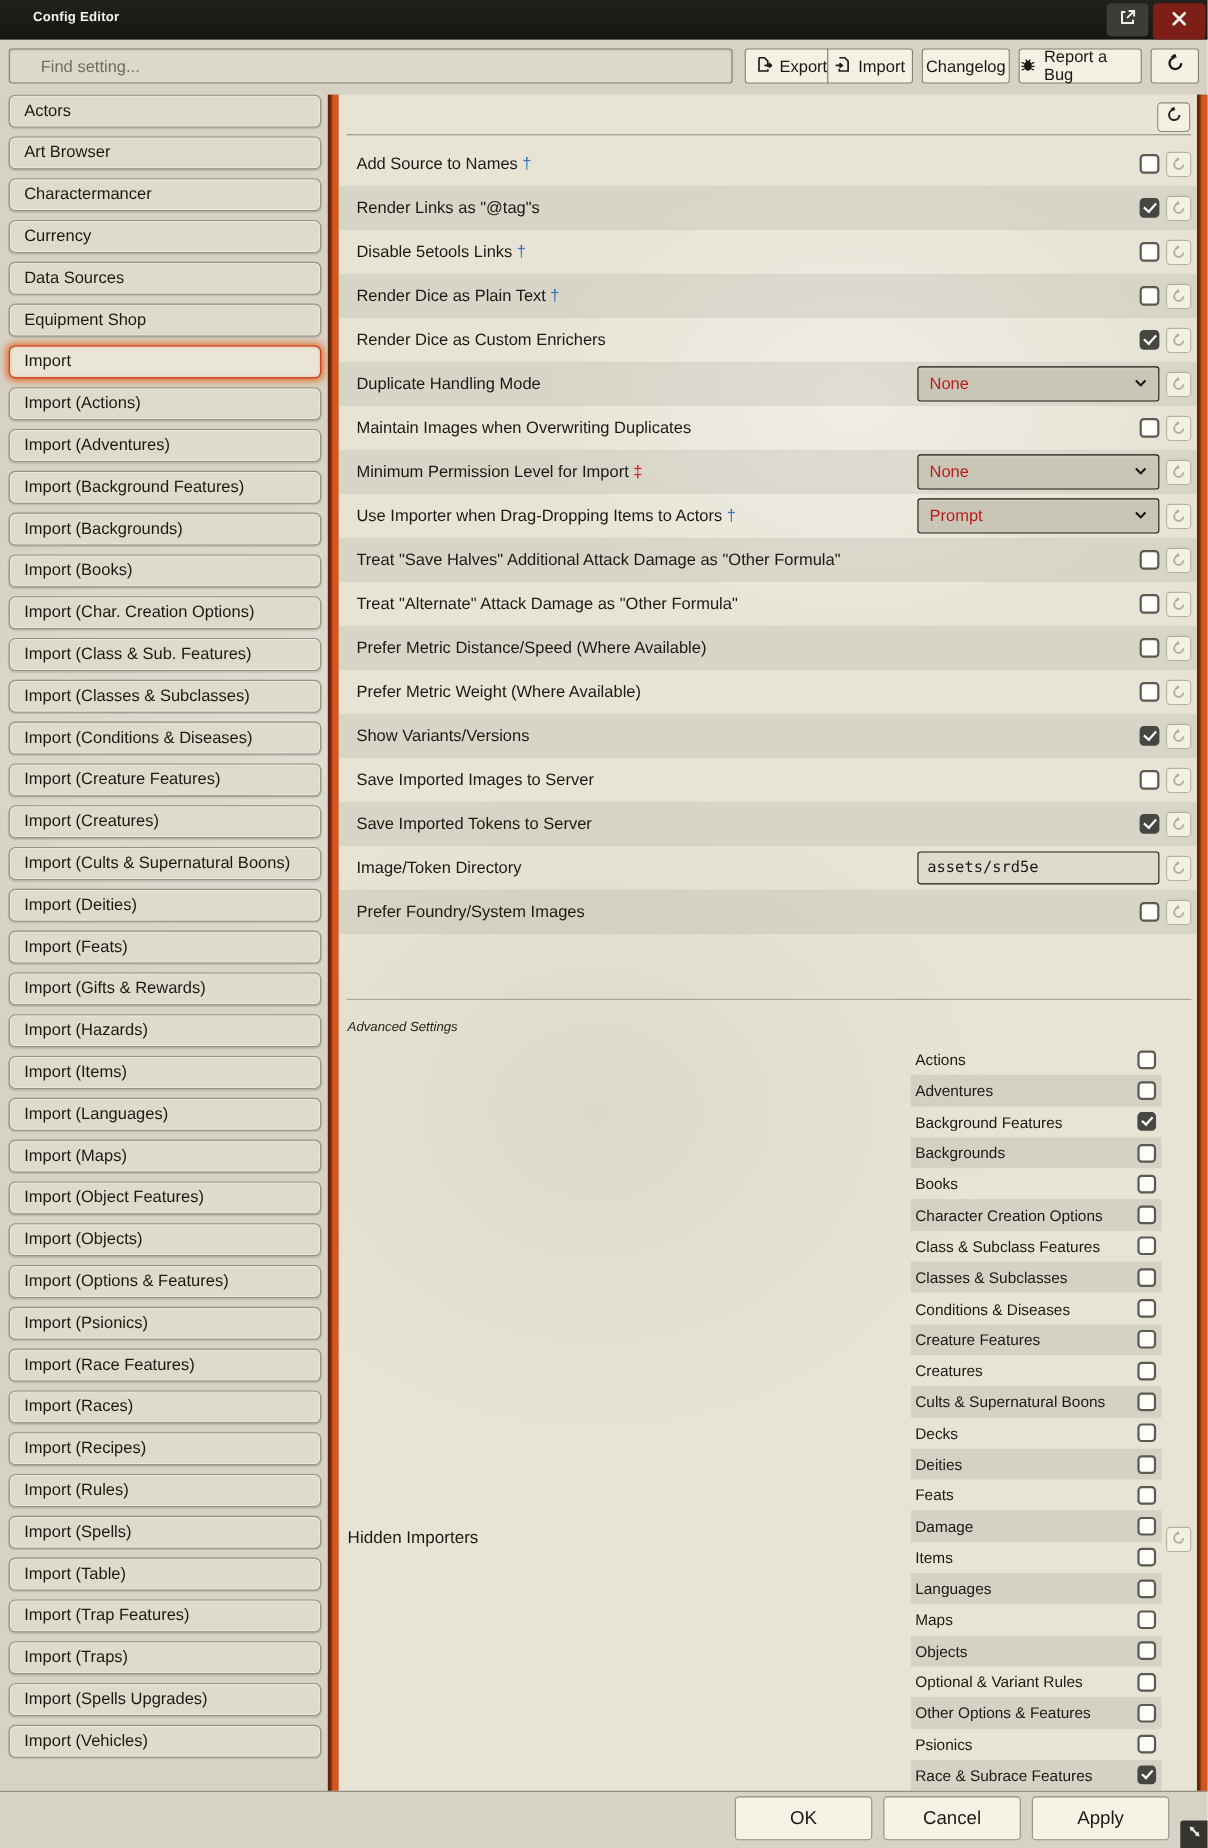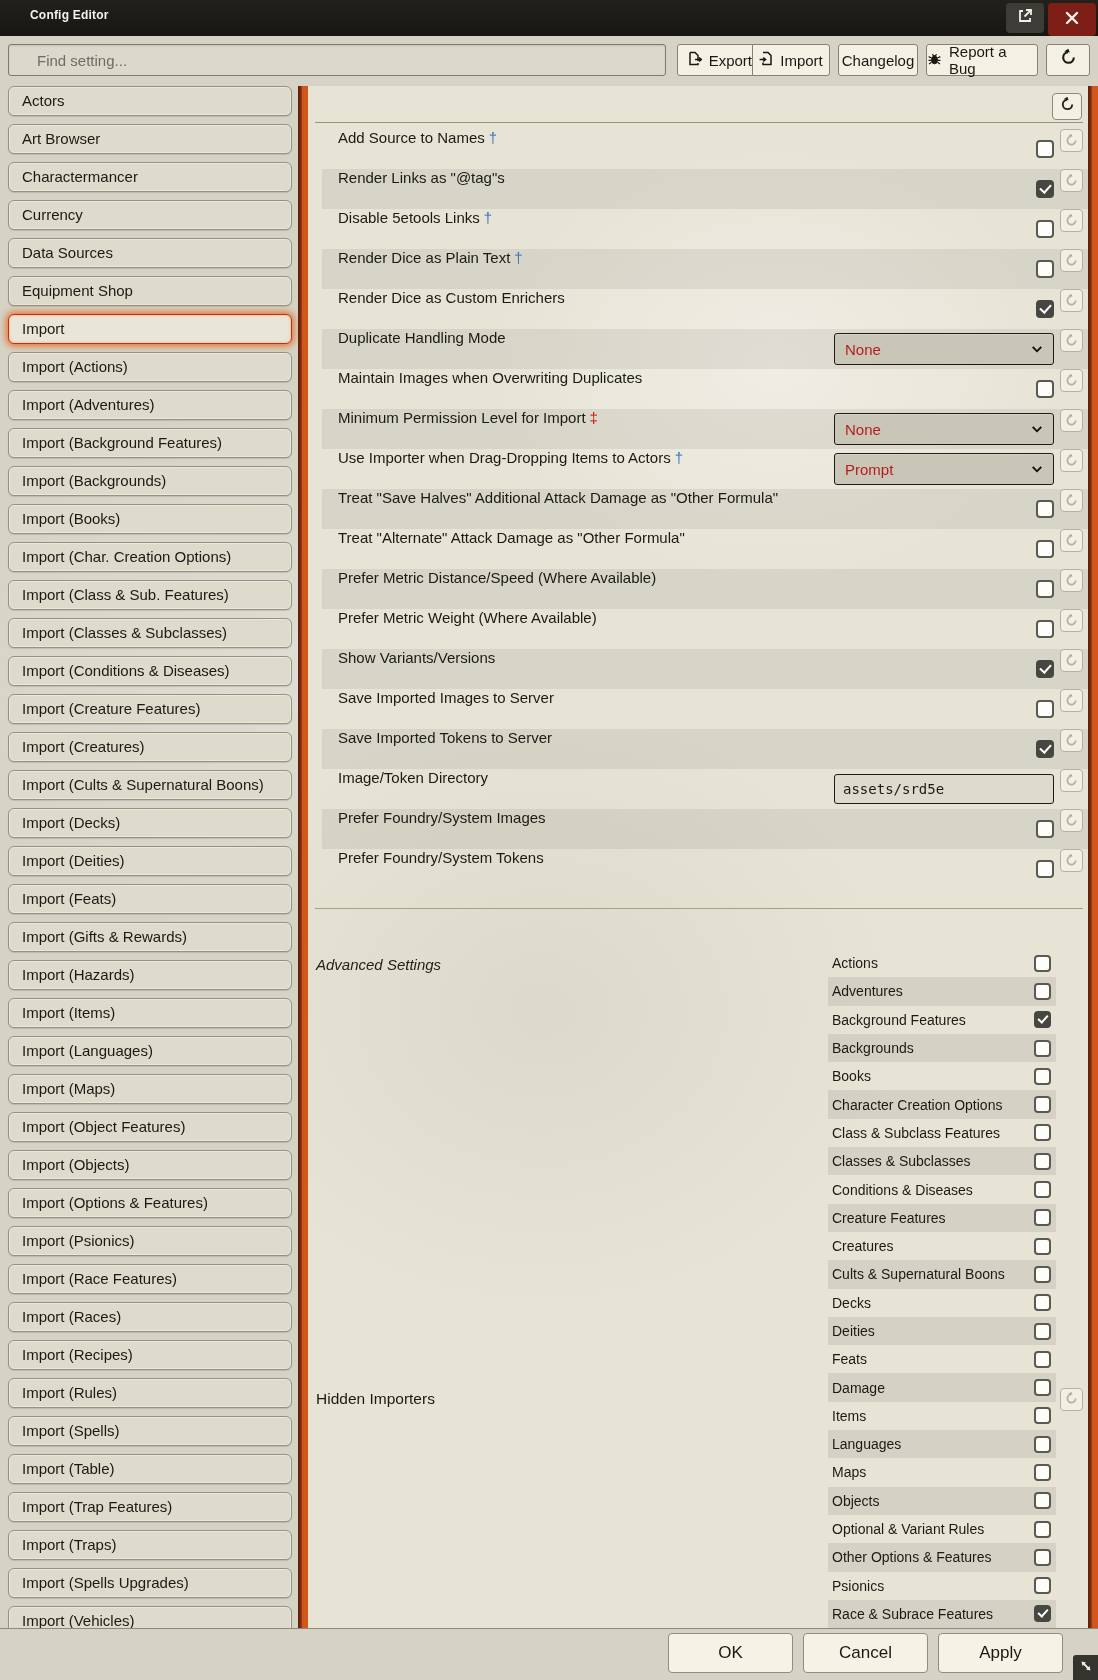--- a/index.html
+++ b/index.html
@@ -62,21 +62,21 @@
       radial-gradient(ellipse 420px 320px at 60% 18%, rgba(255,255,255,0.35), rgba(255,255,255,0) 70%),
       radial-gradient(ellipse 500px 420px at 30% 60%, rgba(130,124,100,0.10), rgba(130,124,100,0) 72%);
     overflow:hidden; }
 
   .reset-all-btn { position:absolute; right:6px; top:7px; width:30px; height:27px;
     background:#f4f1e4; border:1px solid #8d8b77; border-radius:4px; color:#23221c;
     font-size:16px; display:flex; align-items:center; justify-content:center; cursor:pointer; }
   .content-topline { position:absolute; left:7px; right:5px; top:36px; border-top:1px solid #96947f; }
 
   .settings-rows { position:absolute; left:0; top:43px; width:780px; }
-  .setting-row { display:flex; height:40px; padding:0 5px 0 16px;margin-left:14px; }
+  .setting-row { display:flex; align-items:center; height:40px; padding:0 5px 0 16px; }
   .setting-row.striped { background:rgba(28,27,20,0.075); }
   .setting-row .lbl { flex:1 1 auto; font-size:15px; color:#1b1a13; white-space:nowrap; overflow:hidden; }
   .marker { margin-left:4px; font-size:15px; }
   .marker-blue { color:#3a72bd; }
   .marker-red  { color:#d01408; }
   .control-slot { flex:0 0 225px; display:flex; justify-content:flex-end; align-items:center; }
 
   .checkbox { width:18px; height:18px; border-radius:4px; background:#fdfdfa; border:2px solid #5a5952; cursor:pointer; position:relative; }
   .checkbox.checked { background:#474742; border-color:#474742; }
   .checkbox.checked::after { content:""; position:absolute; left:4px; top:0px; width:5px; height:9px;
@@ -89,22 +89,22 @@
   .select .chev { color:#12110c; }
 
   .text-input { width:220px; height:30px; background:rgba(0,0,0,0.035); border:1px solid #1d1c16; border-radius:3px;
     font-family:"DejaVu Sans Mono", monospace; font-size:14px; color:#1b1a14; padding:0 8px; }
 
   .row-reset { flex:0 0 23px; width:23px; height:23px; margin-left:6px; background:#f3f0e3;
     border:1px solid #b3b1a0; border-radius:4px; color:#b2afa0; font-size:13px;
     display:flex; align-items:center; justify-content:center; cursor:pointer; }
 
   .adv-divider { position:absolute; left:7px; right:5px; top:822px; border-top:1px solid #a3a18c; }
-  .adv-heading { position:absolute; left:8px; top:864px; height:30px; line-height:30px;
-    font-size:15px; font-style:italic; color:#23221a; }
+  .adv-heading { position:absolute; left:8px; top:832px; height:30px; line-height:30px;
+    font-size:12px; font-style:italic; color:#23221a; }
 
   .importer-list { position:absolute; left:520px; top:863px; width:228px; }
   .imp-row { display:flex; align-items:center; height:28.3px; padding:0 5px 0 4px; }
   .imp-row.striped { background:rgba(28,27,20,0.085); }
   .imp-row .lbl { flex:1 1 auto; font-size:14px; color:#1b1a13; white-space:nowrap; overflow:hidden; }
   .imp-row .checkbox { width:17px; height:17px; }
   .imp-row .checkbox.checked::after { left:4px; top:0; width:4px; height:8px; }
 
   .hidden-importers-label { position:absolute; left:8px; top:1300px; height:26px; line-height:26px; font-size:15.5px; color:#1b1a13; }
   .hidden-importers-reset { position:absolute; right:5px; top:1302px; }
@@ -238,23 +238,20 @@
       <div class="side-item">
     <span>Import (Creature Features)</span>
   </div>
       <div class="side-item">
     <span>Import (Creatures)</span>
   </div>
       <div class="side-item">
     <span>Import (Cults &amp; Supernatural Boons)</span>
   </div>
       <div class="side-item">
-    <span>Import (Decks)</span>
-  </div>
-      <div class="side-item">
     <span>Import (Deities)</span>
   </div>
       <div class="side-item">
     <span>Import (Feats)</span>
   </div>
       <div class="side-item">
     <span>Import (Gifts &amp; Rewards)</span>
   </div>
       <div class="side-item">
     <span>Import (Hazards)</span>
@@ -602,35 +599,20 @@
     <span class="row-reset">
       <svg width="13" height="13" viewBox="0 0 16 16" fill="none" stroke="currentColor" stroke-width="2.2">
         <path d="M7.5 3 A5 5 0 1 0 13 8"></path>
               <polygon points="9.2,3 3.8,3 7.3,-0.4" fill="currentColor" stroke="none" transform="rotate(10 7 3)"></polygon>
       </svg>
     </span>
   </div>
         <div class="setting-row striped">
     <span class="lbl">
       <span>Prefer Foundry/System Images</span>
-    </span>
-    <span class="control-slot">
-      <span class="checkbox"></span>
-
-    </span>
-    <span class="row-reset">
-      <svg width="13" height="13" viewBox="0 0 16 16" fill="none" stroke="currentColor" stroke-width="2.2">
-        <path d="M7.5 3 A5 5 0 1 0 13 8"></path>
-              <polygon points="9.2,3 3.8,3 7.3,-0.4" fill="currentColor" stroke="none" transform="rotate(10 7 3)"></polygon>
-      </svg>
-    </span>
-  </div>
-        <div class="setting-row">
-    <span class="lbl">
-      <span>Prefer Foundry/System Tokens</span>
     </span>
     <span class="control-slot">
       <span class="checkbox"></span>
 
     </span>
     <span class="row-reset">
       <svg width="13" height="13" viewBox="0 0 16 16" fill="none" stroke="currentColor" stroke-width="2.2">
         <path d="M7.5 3 A5 5 0 1 0 13 8"></path>
               <polygon points="9.2,3 3.8,3 7.3,-0.4" fill="currentColor" stroke="none" transform="rotate(10 7 3)"></polygon>
       </svg>

